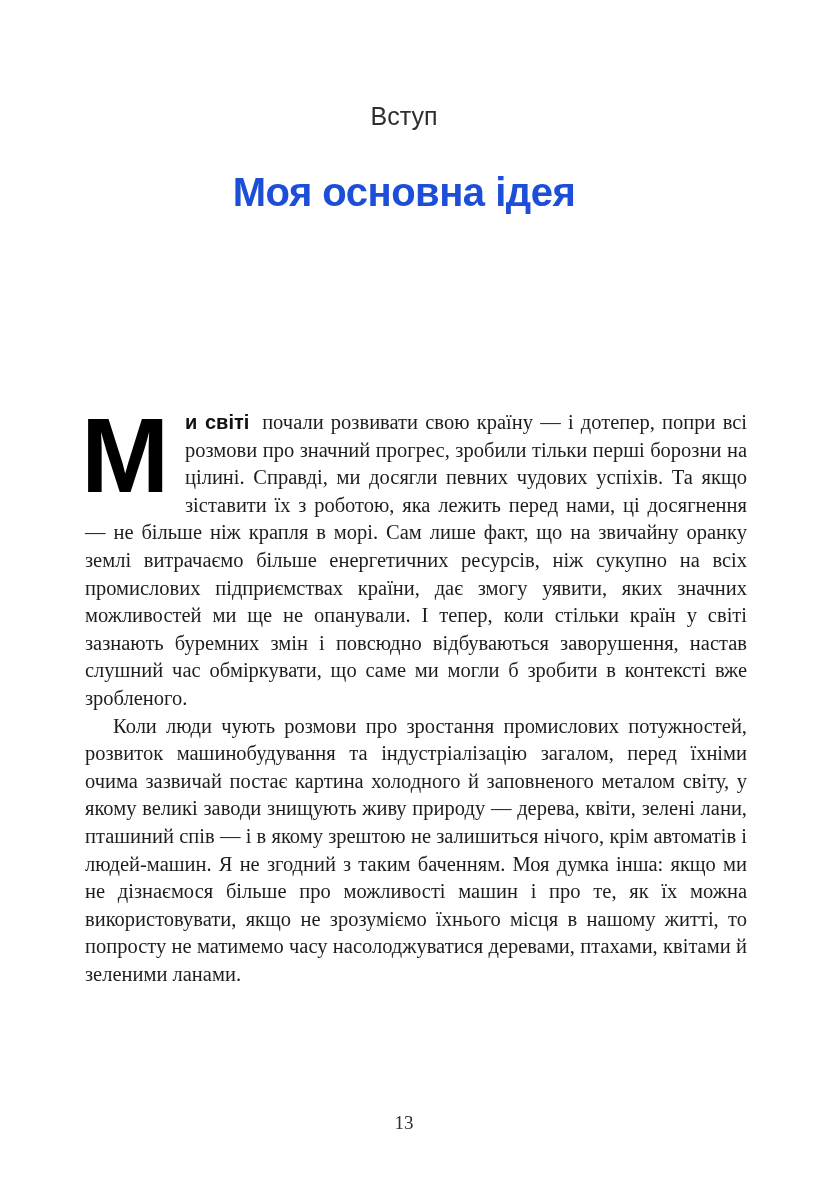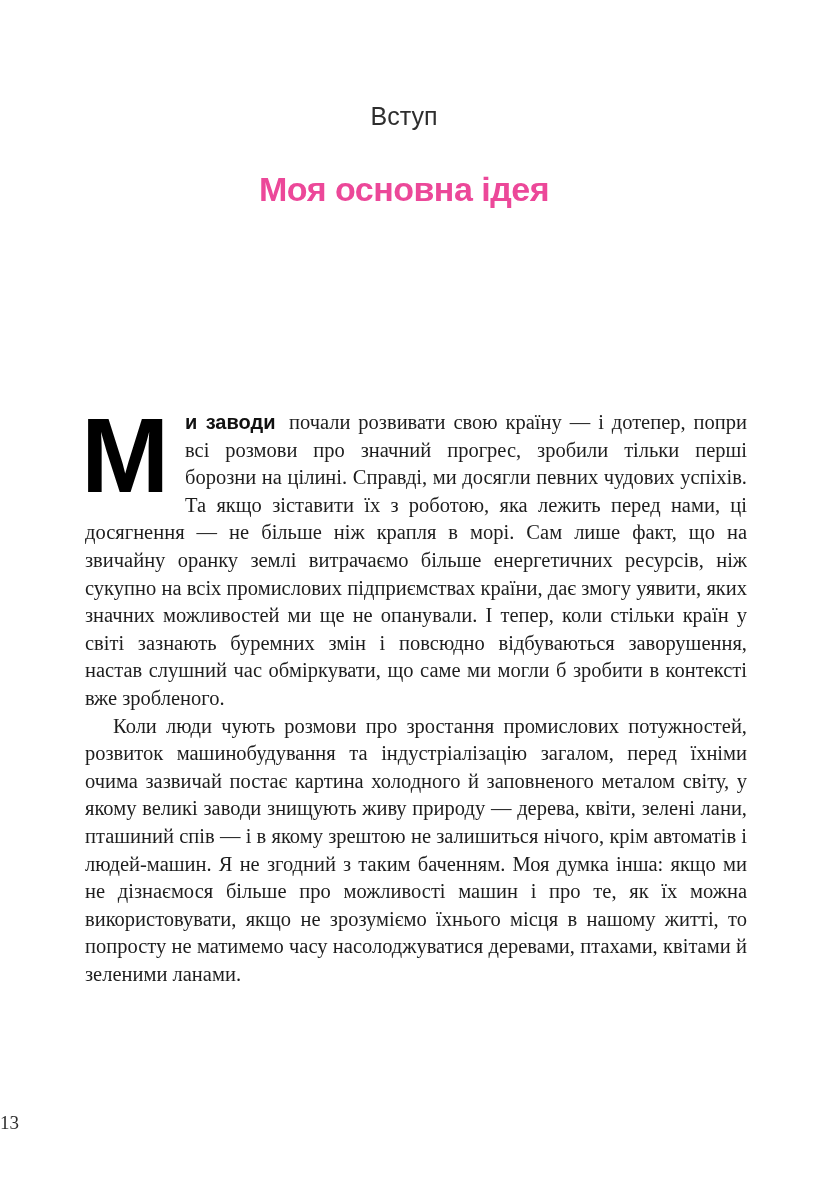--- a/index.html
+++ b/index.html
@@ -30,24 +30,24 @@
   }
   .chapter-title {
     position: absolute;
     top: 172px;
     left: 0;
     width: 808px;
     margin: 0;
     text-align: center;
     font-family: "Liberation Sans", sans-serif;
     font-weight: 700;
-    font-size: 34px;
+    font-size: 40px;
     line-height: 1;
     letter-spacing: -0.5px;
-    color: #ec4899;
+    color: #1d4ed8;
   }
   .body-text {
     position: absolute;
     left: 85px;
     top: 409px;
     width: 662px;
     font-size: 20.5px;
     line-height: 27.6px;
     color: #1d1d1d;
     text-align: justify;
@@ -81,20 +81,21 @@
     font-weight: 700;
     font-size: 20px;
     margin-right: 0.28em;
     color: #111111;
   }
   .folio {
     position: absolute;
     top: 1112px;
     left: 0;
     width: 808px;
+    text-align: center;
     font-size: 19px;
     line-height: 1.2;
     color: #2e2e2e;
     font-feature-settings: "onum";
     font-variant-numeric: oldstyle-nums;
   }
 </style>
 </head>
 <body>
 
@@ -102,21 +103,21 @@
 
   <div class="section-label">Вступ</div>
 
   <h1 class="chapter-title">Моя основна ідея</h1>
 
   <div class="drop-cap">М</div>
 
   <div class="body-text" lang="uk">
     <p class="para-first">
       <span class="dropcap-spacer"></span>
-      <span class="lead">и заводи</span>
+      <span class="lead">и світі</span>
       <span>почали розвивати свою країну — і дотепер, попри всі розмови про значний прогрес, зробили тільки перші борозни на цілині. Справді, ми досягли певних чудових успіхів. Та якщо зіставити їх з роботою, яка лежить перед нами, ці досягнення — не більше ніж крапля в морі. Сам лише факт, що на звичайну оранку землі витрачаємо більше енергетичних ресурсів, ніж сукупно на всіх промислових підприємствах країни, дає змогу уявити, яких значних можливостей ми ще не опанували. І тепер, коли стільки країн у світі зазнають буремних змін і повсюдно відбуваються заворушення, настав слушний час обміркувати, що саме ми могли б зробити в контексті вже зробленого.</span>
     </p>
     <p class="para-indent">Коли люди чують розмови про зростання промислових потужностей, розвиток машинобудування та індустріалізацію загалом, перед їхніми очима зазвичай постає картина холодного й заповненого металом світу, у якому великі заводи знищують живу природу — дерева, квіти, зелені лани, пташиний спів — і в якому зрештою не залишиться нічого, крім автоматів і людей-машин. Я не згодний з таким баченням. Моя думка інша: якщо ми не дізнаємося більше про можливості машин і про те, як їх можна використовувати, якщо не зрозуміємо їхнього місця в нашому житті, то попросту не матимемо часу насолоджуватися деревами, птахами, квітами й зеленими ланами.</p>
   </div>
 
   <div class="folio">13</div>
 
 </div>
 
 </body></html>

